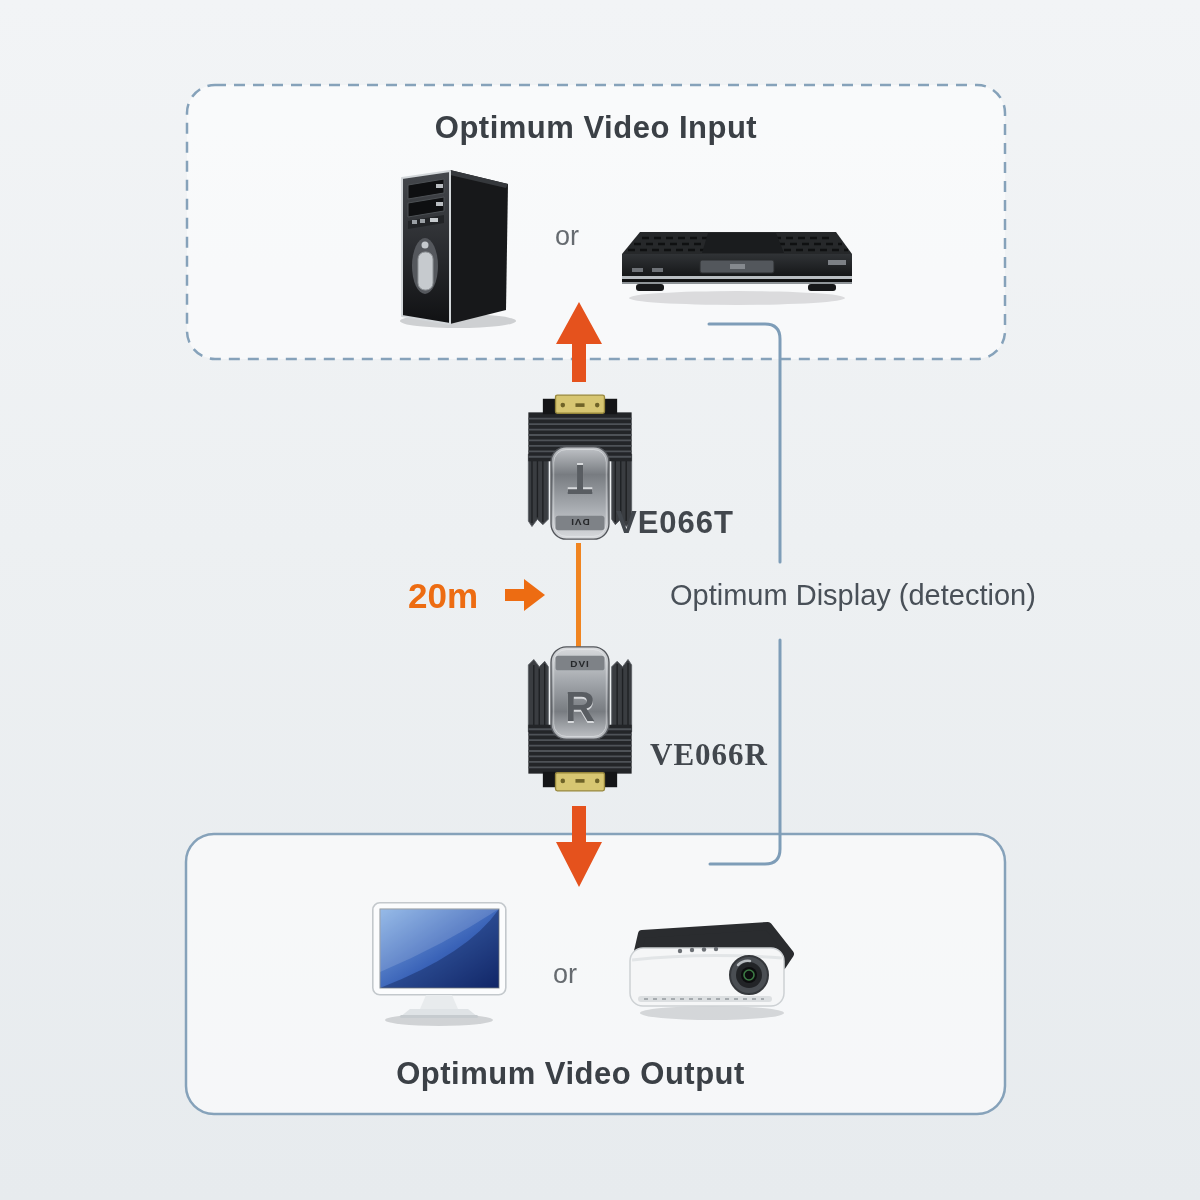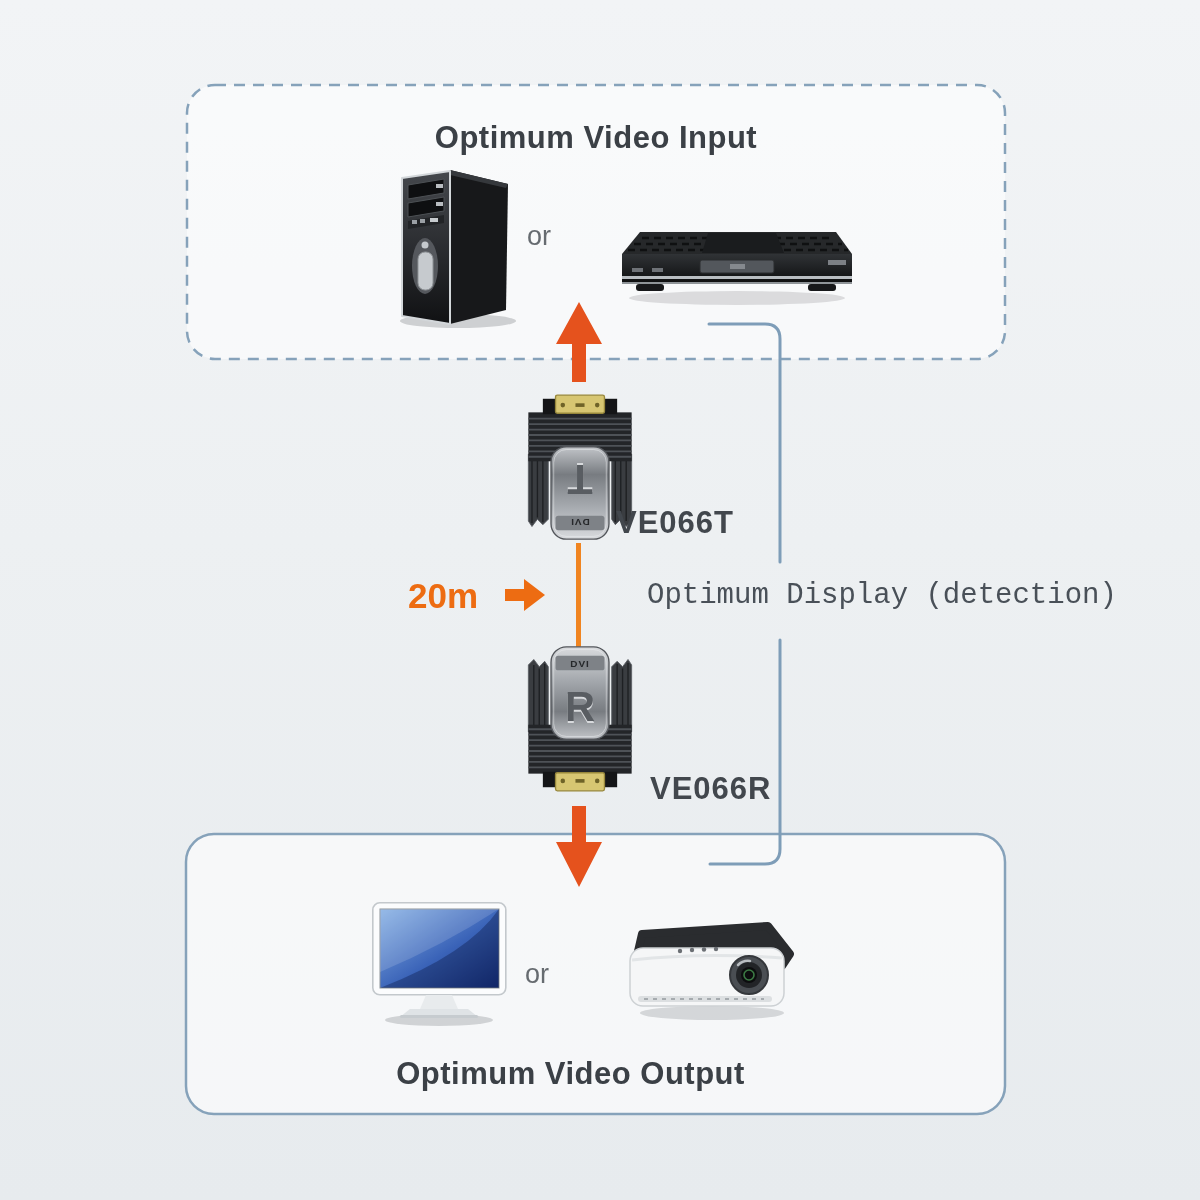--- a/index.html
+++ b/index.html
@@ -11,21 +11,21 @@
   .canvas svg{position:absolute;display:block;}
   .layer{left:0;top:0;}
   .box-dashed{fill:rgba(255,255,255,0.55);stroke:#86a2ba;stroke-width:2.5;stroke-dasharray:11 8;}
   .box-solid{fill:rgba(255,255,255,0.6);stroke:#86a2ba;stroke-width:2.5;}
   .bracket{fill:none;stroke:#7e9db8;stroke-width:3;stroke-linecap:round;}
   .cable{stroke:#f08420;stroke-width:5;stroke-linecap:butt;}
   .arrow{fill:#e5521d;}
   .arrow2{fill:#ed6c12;}
   .txt{position:absolute;color:#3b4046;}
   .box-title{font-size:31px;font-weight:700;text-align:center;letter-spacing:0.5px;}
-  .or-label{font-size:27px;font-weight:400;color:#666b70;}
+  .or-label{font-size:27px;font-weight:400;color:#666b70;text-align:center;}
   .dev-label{font-size:31px;font-weight:700;color:#42474d;letter-spacing:1px;}
   .distance{font-size:35px;font-weight:700;color:#ed6c12;}
   .detection{font-size:29px;font-weight:400;color:#495058;}
   .dvi-logo{font-size:11px;font-weight:700;fill:#26282b;text-anchor:middle;letter-spacing:1px;
             font-family:"Liberation Sans", sans-serif;}
   .unit-letter{font-size:46px;font-weight:700;text-anchor:middle;font-family:"Liberation Sans", sans-serif;}
 </style>
 </head>
 <body>
 
@@ -184,24 +184,24 @@
     <circle cx="94" cy="31" r="2.2" fill="#6b6f74"></circle>
     <circle cx="127" cy="57" r="19" fill="#4a4e53" stroke="#34373b" stroke-width="2"></circle>
     <circle cx="127" cy="57" r="13" fill="#222427"></circle>
     <circle cx="127" cy="57" r="8" fill="#0c0d0e"></circle>
     <circle cx="127" cy="57" r="5" fill="none" stroke="#3c7a44" stroke-width="1.6"></circle>
     <path d="M116,47 a14,14 0 0 1 12,-4" stroke="#b9bdc1" stroke-width="2.5" fill="none" stroke-linecap="round"></path>
     <rect x="16" y="78" width="134" height="6" rx="3" fill="#dcdfe1"></rect>
     <path d="M22,81 H142" stroke="#a6abaf" stroke-width="2" stroke-dasharray="4 5"></path>
   </svg>
 
-  <div class="txt box-title" style="left:187px;top:110px;width:818px;margin-top:10px;">Optimum Video Input</div>
+  <div class="txt box-title" style="left:187px;top:110px;width:818px;">Optimum Video Input</div>
   <div class="txt or-label" style="left:527px;top:221px;width:80px;">or</div>
 
   <div class="txt dev-label" style="left:616px;top:505px;">VE066T</div>
   <div class="txt distance" style="left:408px;top:576px;width:86px;">20m</div>
-  <div class="txt detection" style="left:647px;top:579px;font-family:Liberation Mono, monospace;">Optimum Display (detection)</div>
-  <div class="txt dev-label" style="left:650px;top:771px;">VE066R</div>
+  <div class="txt detection" style="left:670px;top:579px;">Optimum Display (detection)</div>
+  <div class="txt dev-label" style="left:650px;top:737px;font-family:Liberation Serif, serif;">VE066R</div>
 
   <div class="txt or-label" style="left:525px;top:959px;width:80px;">or</div>
   <div class="txt box-title" style="left:186px;top:1056px;width:769px;">Optimum Video Output</div>
 
 </div>
 
 </body></html>

